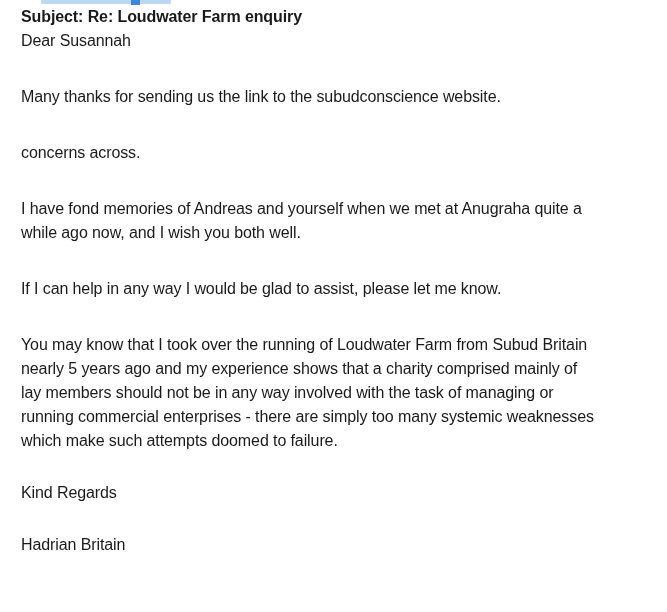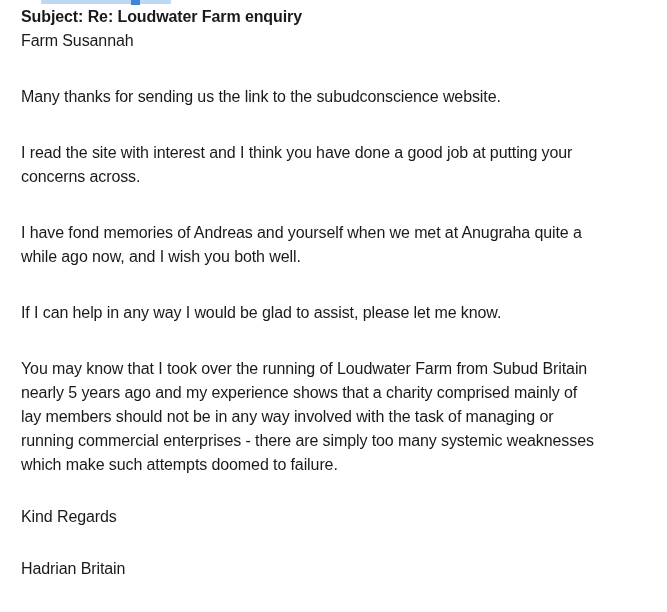--- a/index.html
+++ b/index.html
@@ -65,28 +65,27 @@
 <body>
 
 <div class="email">
 
   <div class="clipped-link">
     <span class="band"></span>
     <span class="band-dark"></span>
   </div>
 
   <div class="line subject">Subject: Re: Loudwater Farm enquiry</div>
-  <div class="line">Farm Susannah</div>
+  <div class="line">Dear Susannah</div>
 
   <div class="para">
     <div class="line">Many thanks for sending us the link to the subudconscience website.</div>
   </div>
 
   <div class="para">
-    <div class="line">I read the site with interest and I think you have done a good job at putting your</div>
     <div class="line">concerns across.</div>
   </div>
 
   <div class="para">
     <div class="line">I have fond memories of Andreas and yourself when we met at Anugraha quite a</div>
     <div class="line">while ago now, and I wish you both well.</div>
   </div>
 
   <div class="para">
     <div class="line">If I can help in any way I would be glad to assist, please let me know.</div>

